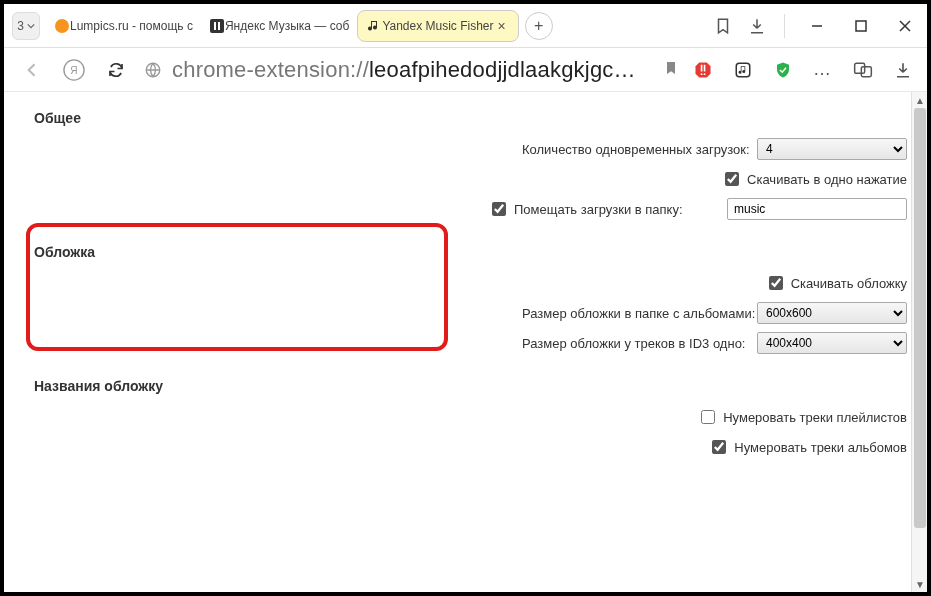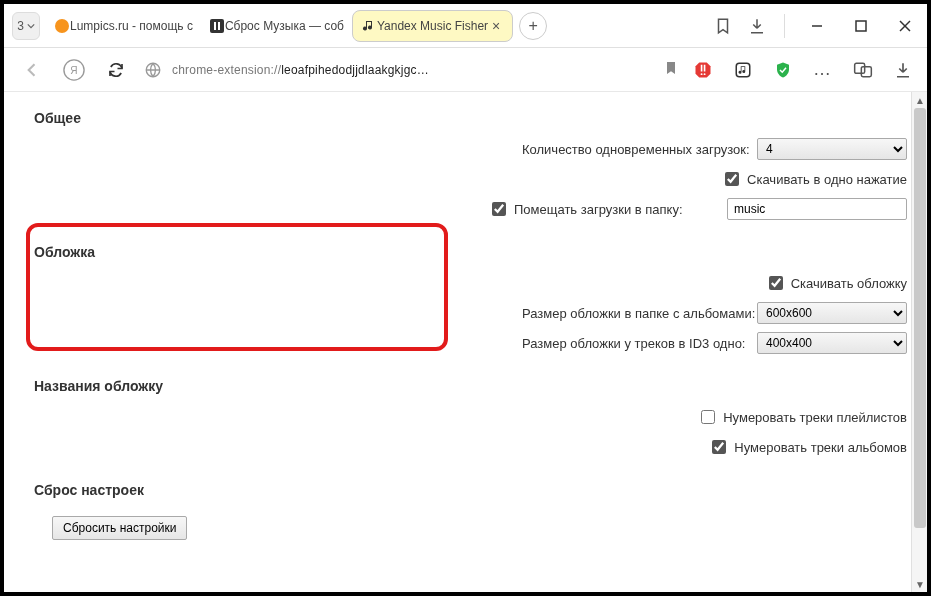--- a/index.html
+++ b/index.html
@@ -16,21 +16,21 @@
   .addtab { width: 28px; height: 28px; border-radius: 50%; border: 1px solid #ccc; display:flex; align-items:center; justify-content:center; margin-left: 6px; font-size:16px; color:#555; background:#fff;}
   .titlebar-right { display:flex; align-items:center; gap: 0; padding-right: 0; height:100%; }
   .divider-v { width:1px; height: 24px; background:#ddd; margin: 0 10px;}
   .winctl { width: 44px; height: 100%; display:flex; align-items:center; justify-content:center; }
   .winctl svg { stroke:#333; }
   .plain-ic { width: 34px; height: 100%; display:flex; align-items:center; justify-content:center; }
   .addressbar { height: 44px; display:flex; align-items:center; padding: 0 14px; gap: 14px; border-bottom: 1px solid #e8e8e8;}
   .ab-btn { width: 28px; height: 28px; display:flex; align-items:center; justify-content:center; color:#555;}
   .urlbox { flex:1; display:flex; align-items:center; gap:10px; height: 32px; }
   .urlbox .globe { width:18px; height:18px; color:#888;}
-  .urltext { font-size: 12px; color:#777; letter-spacing: 0.2px; text-align: center;}
+  .urltext { font-size: 22px; color:#777; letter-spacing: 0.2px; text-align: center;}
   .urltext .dark { color:#222; }
   .ab-right { display:flex; align-items:center; gap: 20px;}
   .ab-right .ic { width:20px; height:20px; display:flex; align-items:center; justify-content:center;}
   .content { padding: 18px 20px 18px 30px; overflow-y: hidden; height: calc(100% - 88px); position: relative;}
   .section { margin-bottom: 24px; }
   .section h3 { font-size: 14px; font-weight: 700; color:#333; margin-bottom: 12px; }
   .row { display:flex; align-items:center; margin: 8px 0 8px 18px; min-height: 22px; justify-content: flex-end;}
   .row label.text { font-size: 13px; color:#333; }
   .row .lbl { width: 235px; }
   .chk { width: 14px; height: 14px; margin-right: 8px; accent-color: #555;}
@@ -62,21 +62,21 @@
       <span class="tabtext">Lumpics.ru - помощь с</span>
     </div>
     <div class="tab">
       <span class="favicon">
         <svg width="16" height="16">
             <rect x="1" y="1" width="14" height="14" rx="2" fill="#333"></rect>
             <rect x="5" y="4" width="2" height="8" fill="#fff"></rect>
             <rect x="9" y="4" width="2" height="8" fill="#fff"></rect>
           </svg>
       </span>
-      <span class="tabtext">Сброс Музыка — соб</span>
+      <span class="tabtext">Яндекс Музыка — соб</span>
     </div>
     <div class="tab active">
       <span class="favicon">
         <svg width="16" height="16" viewBox="0 0 16 16">
             <path d="M6 3v7.5a2 2 0 11-1-1.7V3h6v6.5a2 2 0 11-1-1.7V4H6z" fill="#333"></path>
           </svg>
       </span>
       <span class="tabtext">Yandex Music Fisher</span>
       <span class="close">×</span>
     </div>
@@ -231,23 +231,19 @@
     <div class="row">
       <input type="checkbox" class="chk" style="">
       <label class="text">Нумеровать треки плейлистов</label>
     </div>
     <div class="row">
       <input type="checkbox" class="chk" checked="" style="">
       <label class="text">Нумеровать треки альбомов</label>
     </div>
   </div>
 
-  <div class="section" style="margin-bottom:0;">
-    <h3>Сброс настроек</h3>
-    <button class="reset">Сбросить настройки</button>
-  </div>
 
   <div class="scrollbar">
     <div class="arrow" style="top:0;">▲</div>
     <div class="thumb" style="top:16px; height:420px;"></div>
     <div class="arrow" style="bottom:0;">▼</div>
   </div>
 </div>
 
 </body></html>

